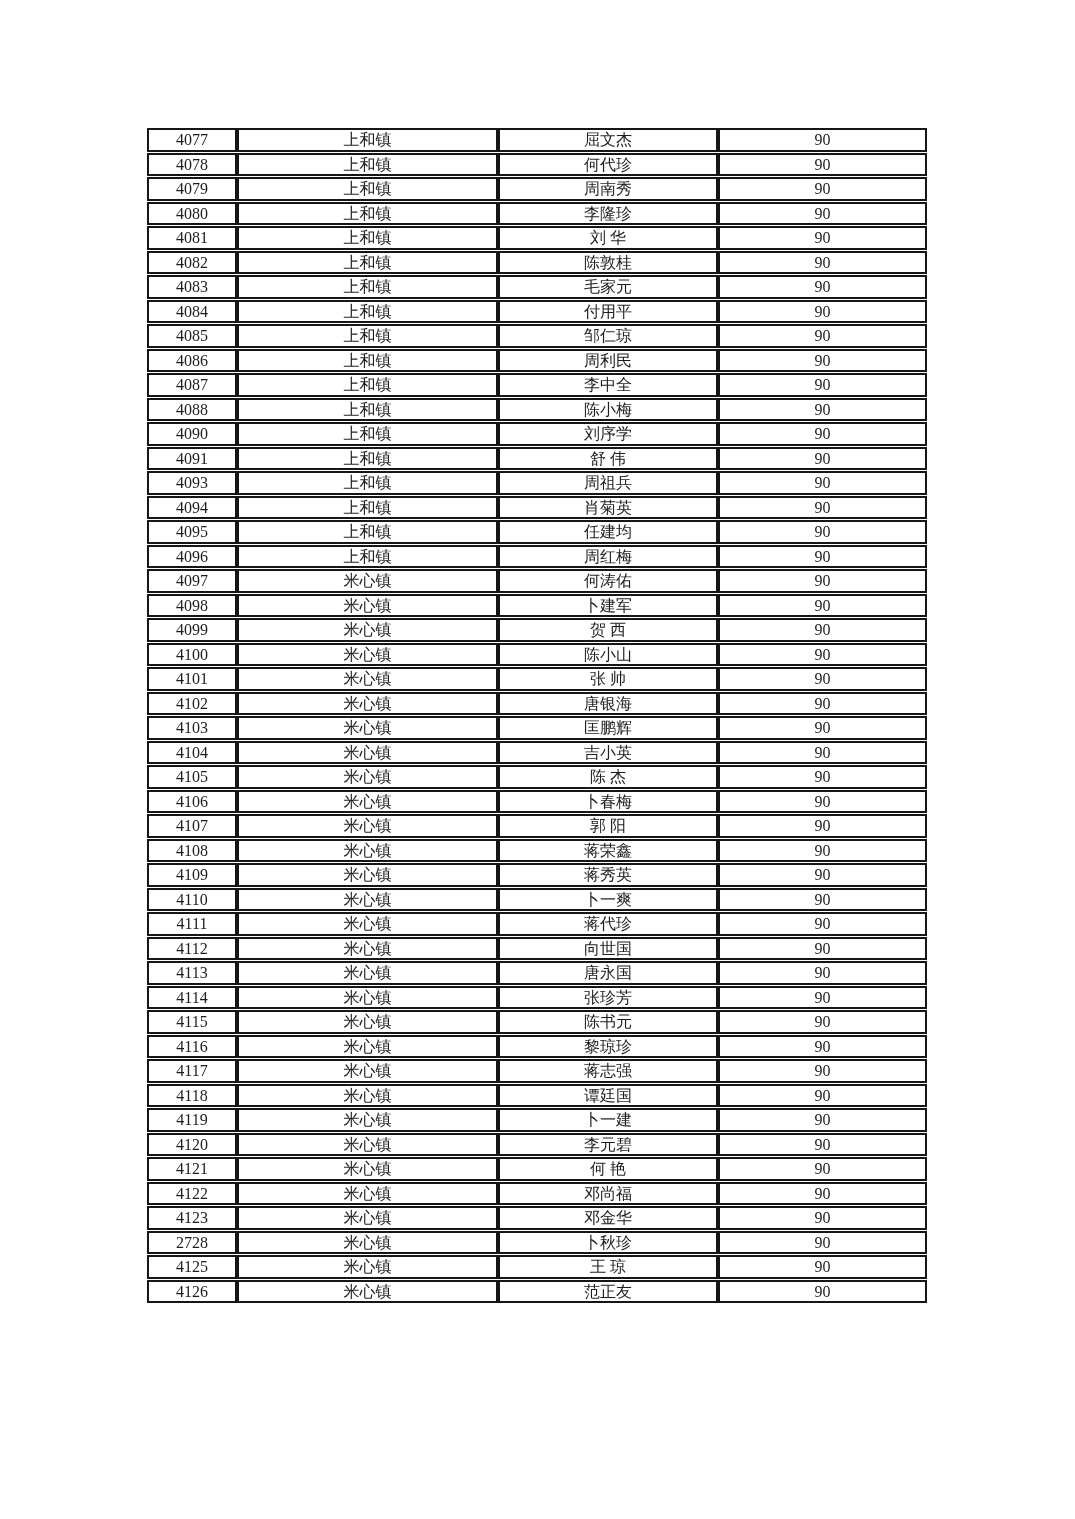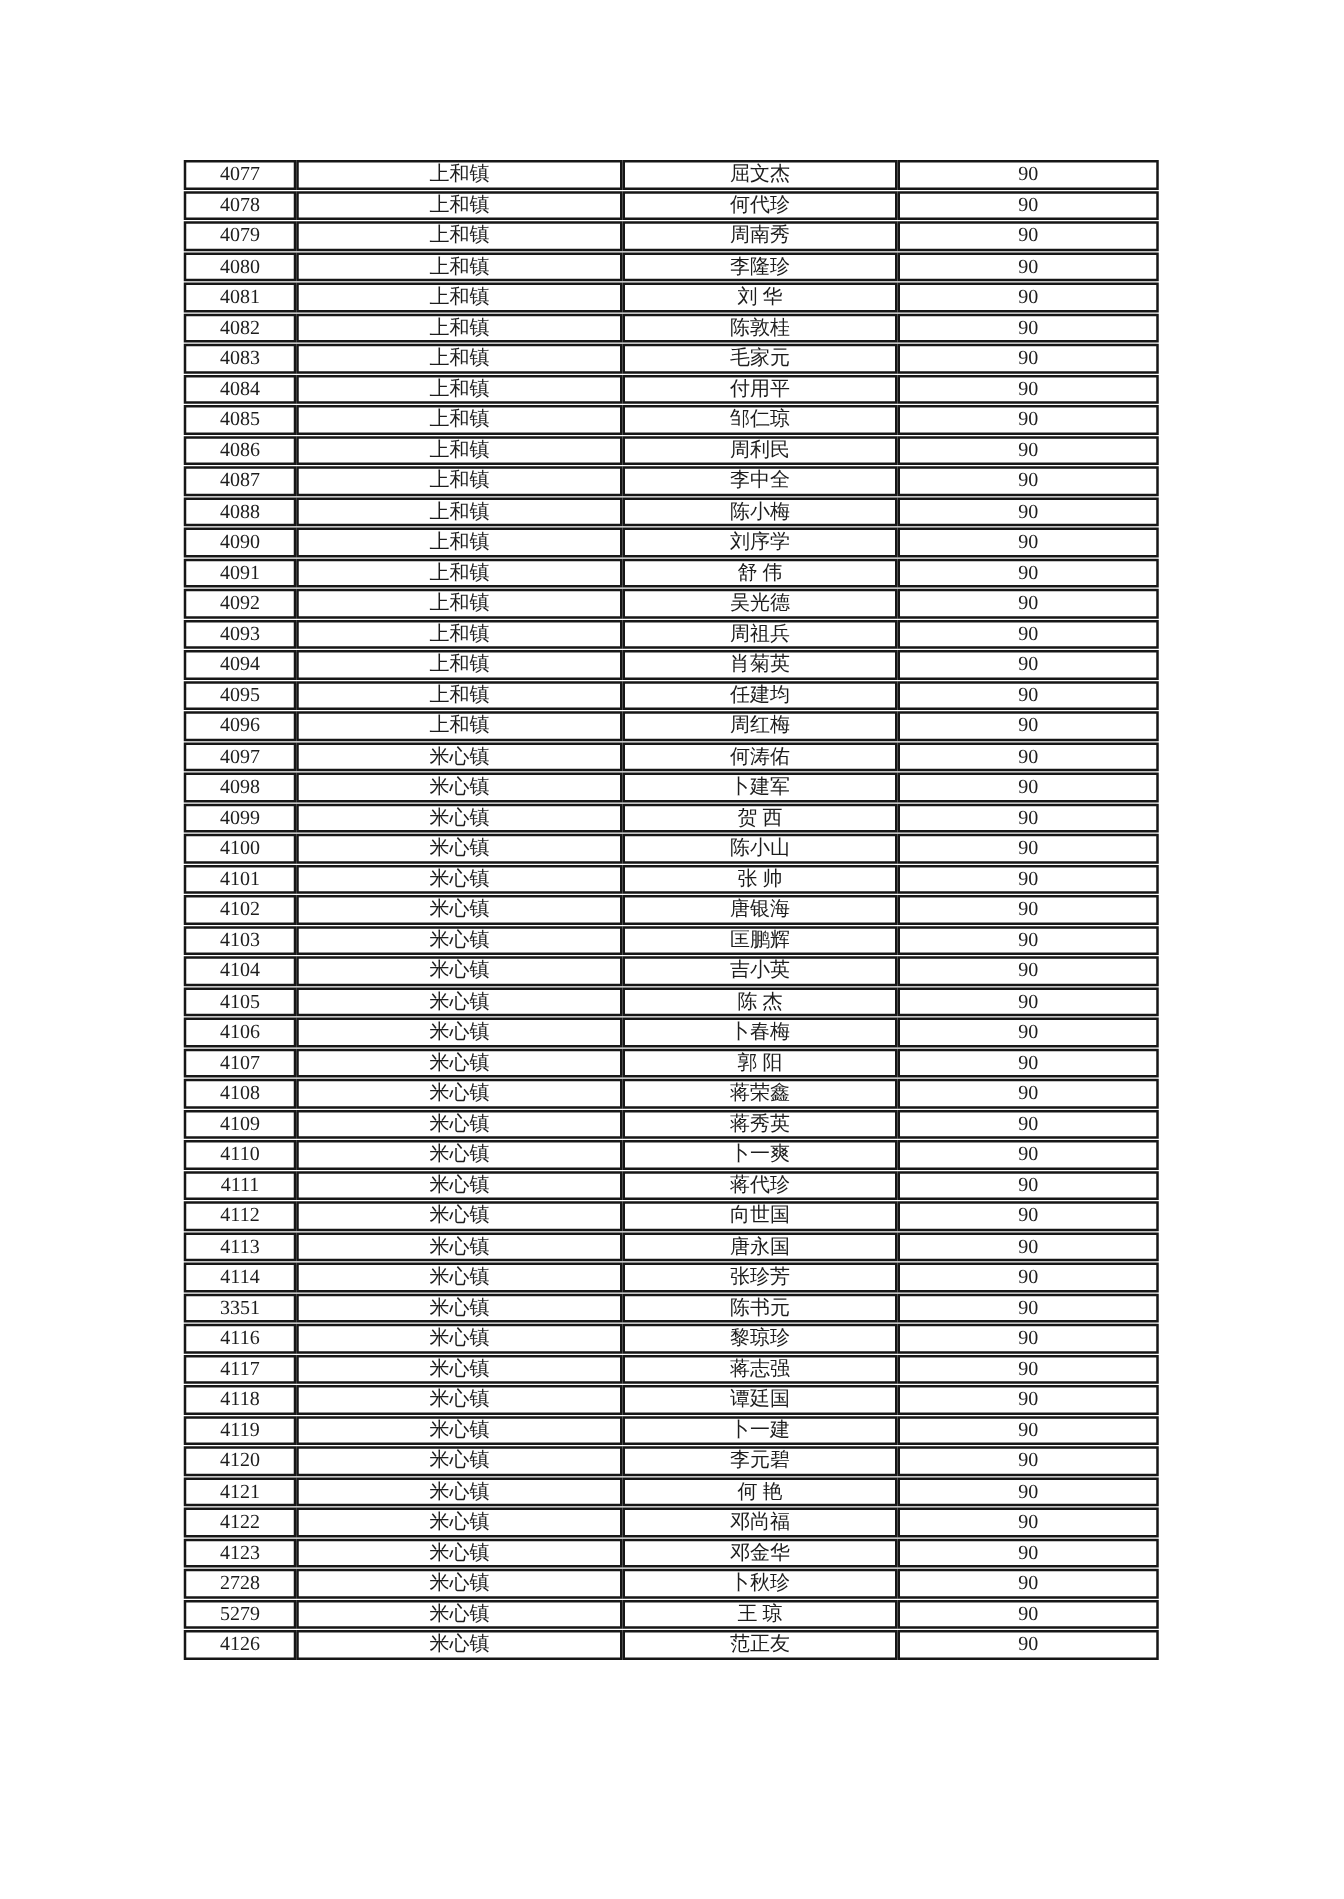--- a/index.html
+++ b/index.html
@@ -128,26 +128,20 @@
     <td>刘序学</td>
     <td>90</td>
   </tr>
         <tr>
     <td>4091</td>
     <td>上和镇</td>
     <td>舒 伟</td>
     <td>90</td>
   </tr>
         <tr>
-    <td>4092</td>
-    <td>上和镇</td>
-    <td>吴光德</td>
-    <td>90</td>
-  </tr>
-        <tr>
     <td>4093</td>
     <td>上和镇</td>
     <td>周祖兵</td>
     <td>90</td>
   </tr>
         <tr>
     <td>4094</td>
     <td>上和镇</td>
     <td>肖菊英</td>
     <td>90</td>
@@ -266,21 +260,21 @@
     <td>唐永国</td>
     <td>90</td>
   </tr>
         <tr>
     <td>4114</td>
     <td>米心镇</td>
     <td>张珍芳</td>
     <td>90</td>
   </tr>
         <tr>
-    <td>3351</td>
+    <td>4115</td>
     <td>米心镇</td>
     <td>陈书元</td>
     <td>90</td>
   </tr>
         <tr>
     <td>4116</td>
     <td>米心镇</td>
     <td>黎琼珍</td>
     <td>90</td>
   </tr>
@@ -326,21 +320,21 @@
     <td>邓金华</td>
     <td>90</td>
   </tr>
         <tr>
     <td>2728</td>
     <td>米心镇</td>
     <td>卜秋珍</td>
     <td>90</td>
   </tr>
         <tr>
-    <td>5279</td>
+    <td>4125</td>
     <td>米心镇</td>
     <td>王 琼</td>
     <td>90</td>
   </tr>
         <tr>
     <td>4126</td>
     <td>米心镇</td>
     <td>范正友</td>
     <td>90</td>
   </tr>

